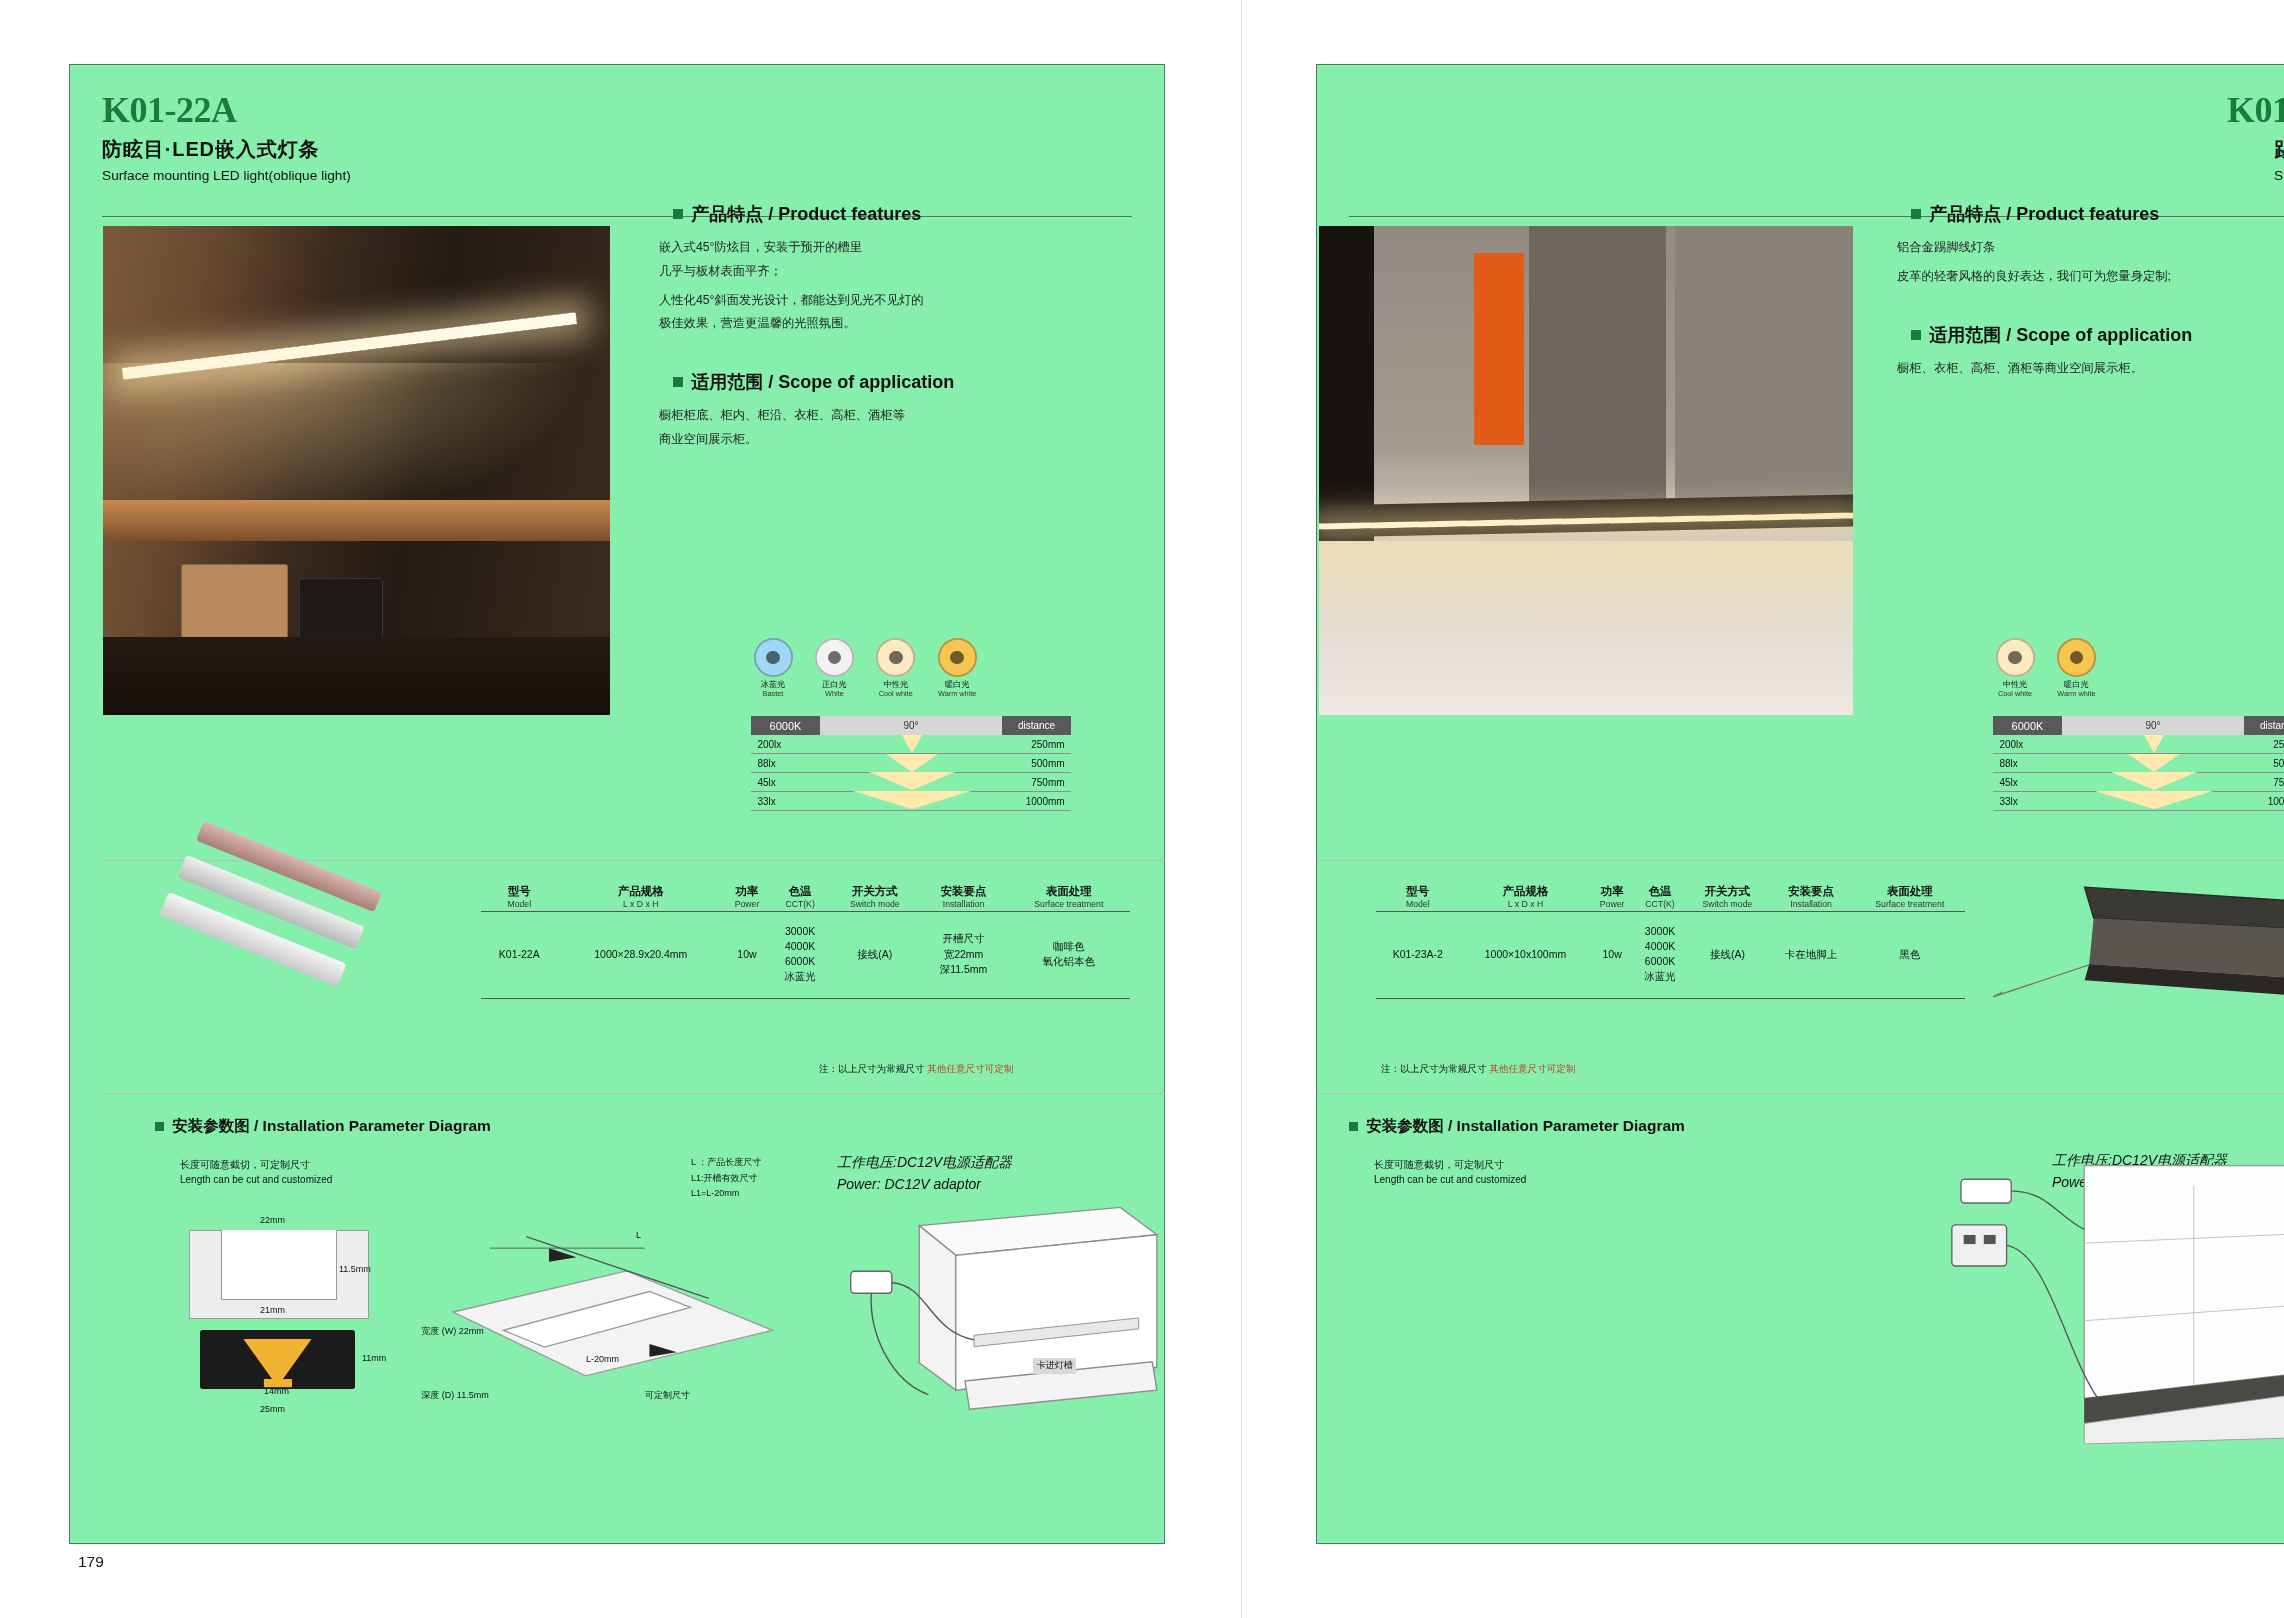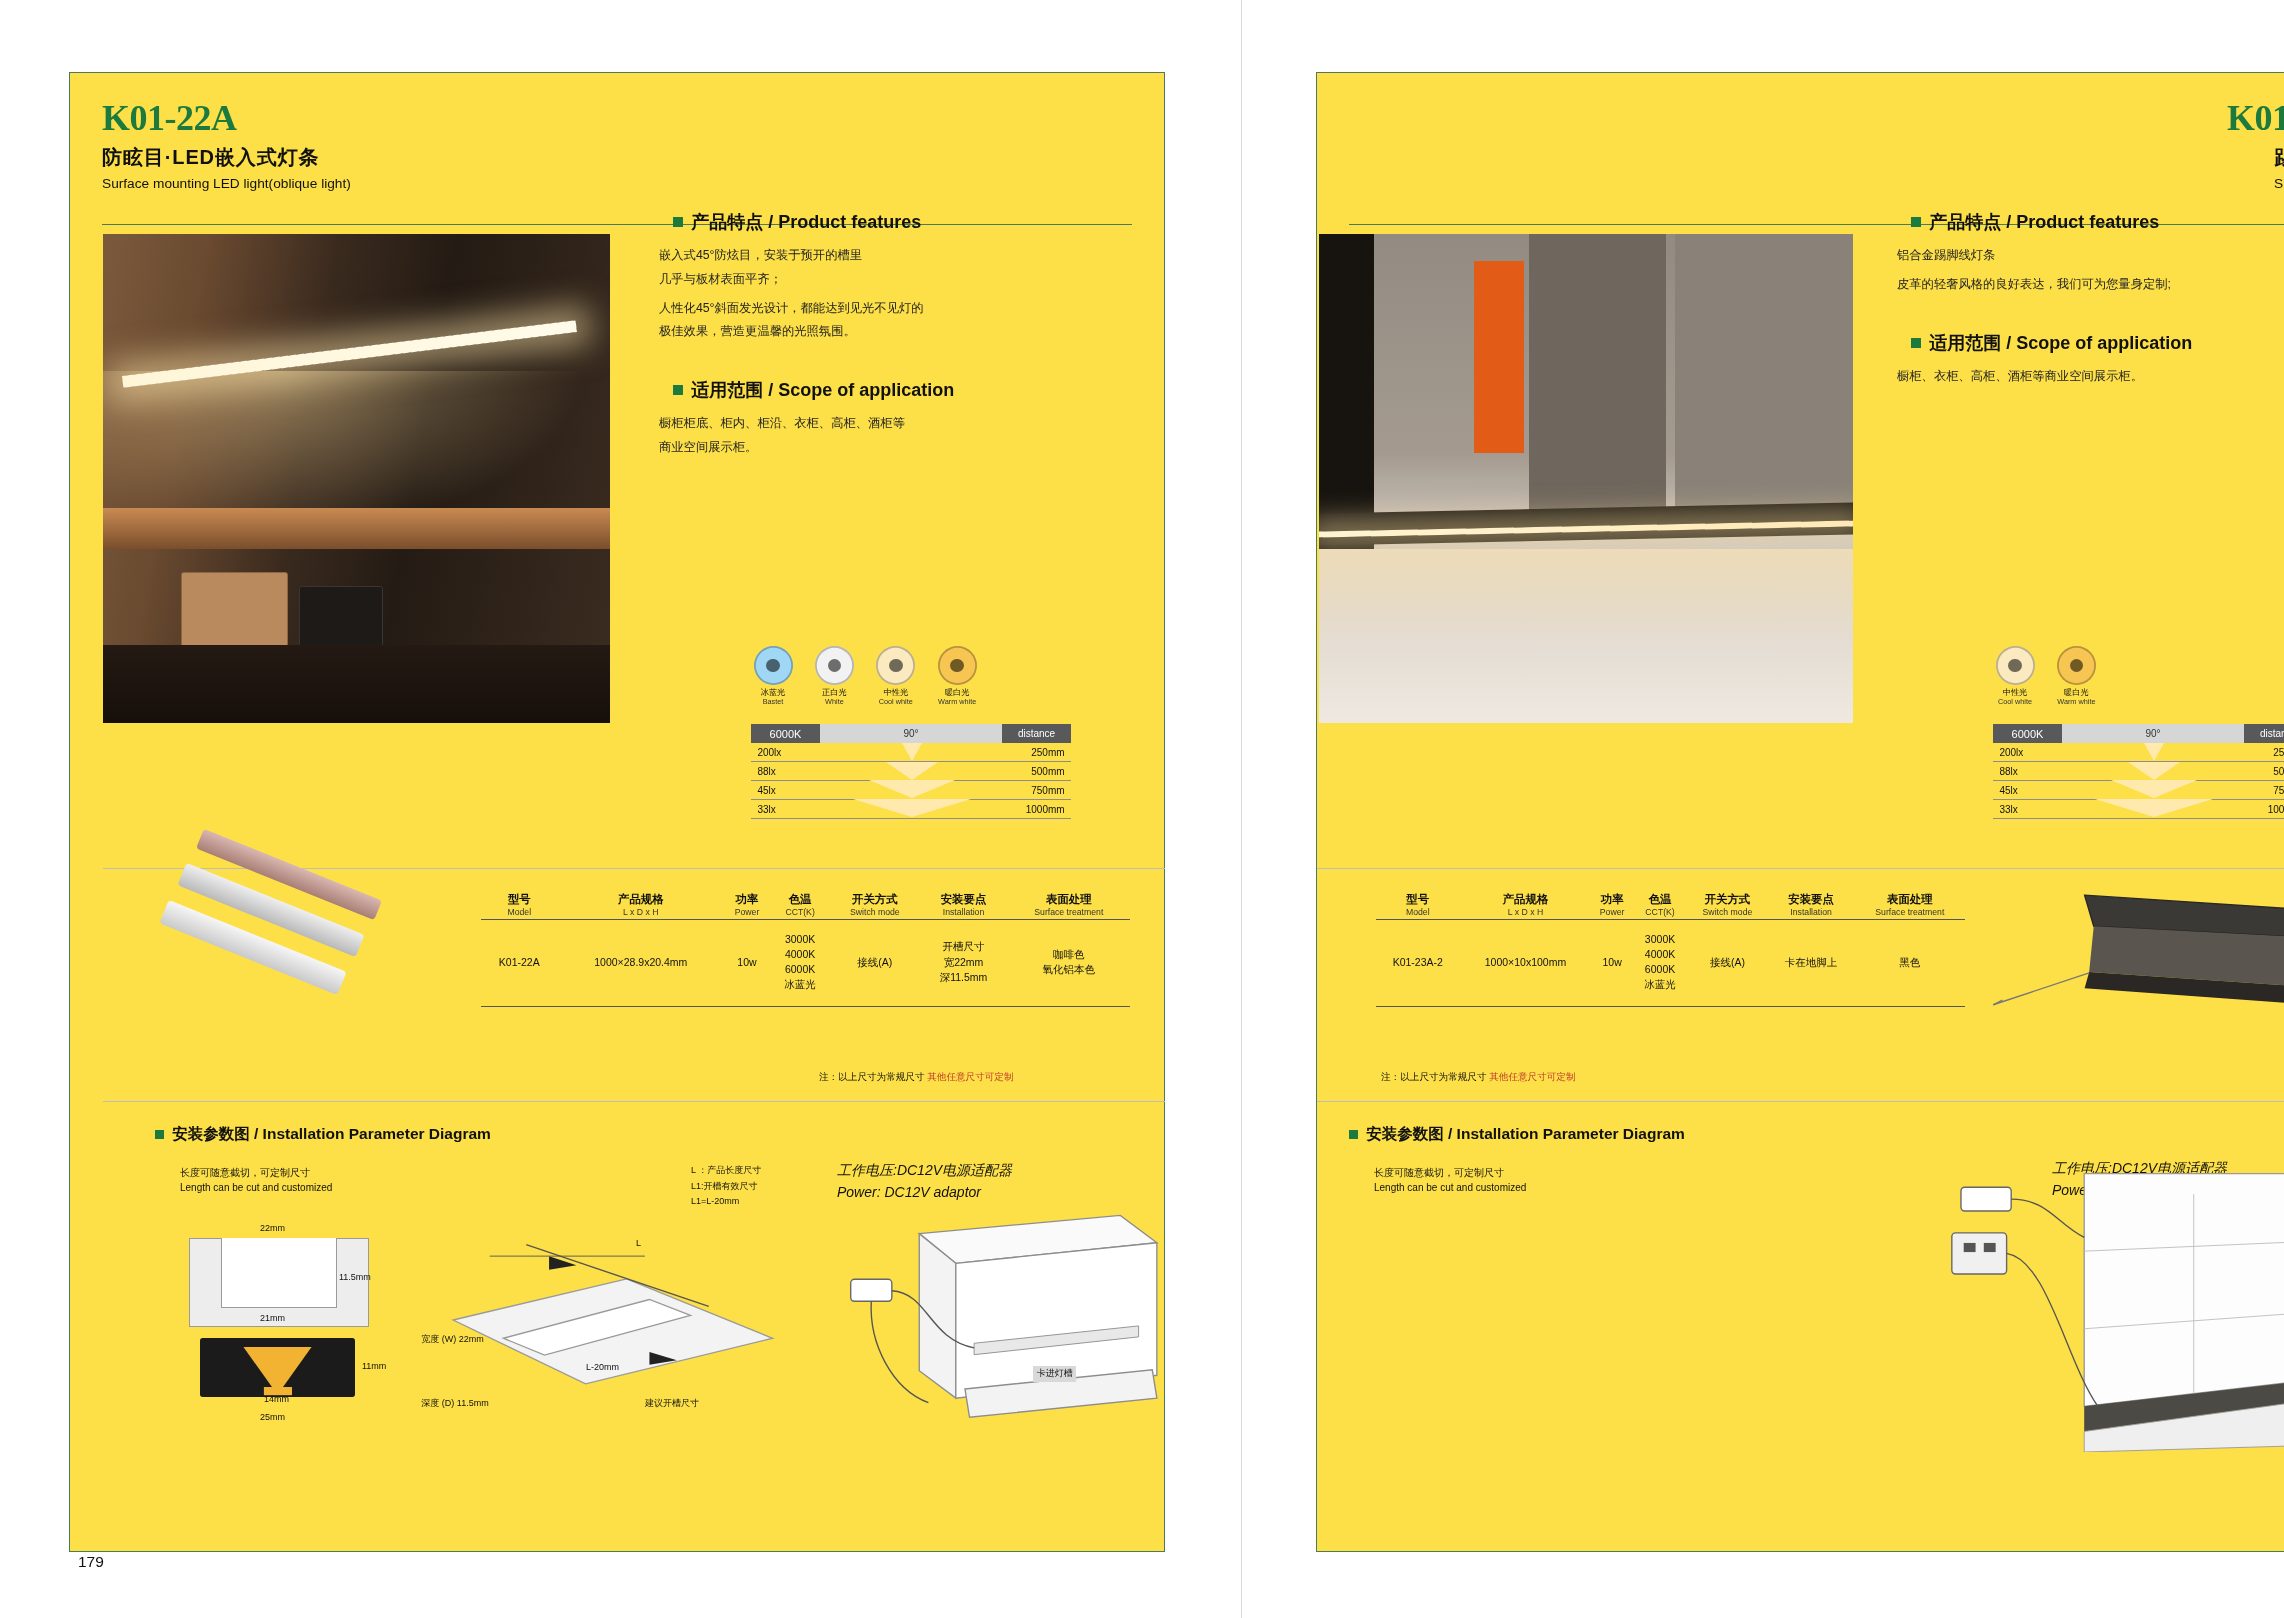--- a/index.html
+++ b/index.html
@@ -8,22 +8,22 @@
     background:#ffffff;
     font-family:"Liberation Sans", sans-serif;
     -webkit-font-smoothing:antialiased;
     overflow:hidden;
     position:relative;
   }
   .spine{
     position:absolute;left:1241px;top:0;width:1.4px;height:1618px;background:#d9d9d9;
   }
   .page{
-    position:absolute;top:72px;width:1096px;height:1480px;
-    background:#fde047;border:1.4px solid #4a7c59;box-sizing:border-box;
+    position:absolute;top:64px;width:1096px;height:1480px;
+    background:#86efac;border:1.4px solid #4a7c59;box-sizing:border-box;
   }
   .page.left{left:69px;}
   .page.right{left:1316px;}
 
   
   .hdr{position:absolute;left:0;right:0;top:0;height:183px;box-sizing:border-box;padding:27px 32px 0 32px;}
   .hdr.right{text-align:right;}
   .hdr-code{font-size:36px;font-weight:bold;color:#1d7a3f;letter-spacing:-0.5px;line-height:1.05;font-family:"Liberation Serif",serif;}
   .hdr-cn{font-size:20px;font-weight:bold;color:#111;margin-top:6.4px;letter-spacing:0.9px;}
   .hdr-en{font-size:13.7px;color:#111;margin-top:4.6px;}
@@ -311,21 +311,21 @@
       <polygon points="470,330 530,348 470,358" fill="#222"></polygon>
       <line x1="120" y1="120" x2="460" y2="120" stroke="#555" stroke-width="2"></line>
     </svg>
     <div class="lbl" style="left:201px;top:37px;">L</div>
     <div class="lbl" style="left:256px;top:-37px;">L ：产品长度尺寸</div>
     <div class="lbl" style="left:256px;top:-21px;">L1:开槽有效尺寸</div>
     <div class="lbl" style="left:256px;top:-5.5px;">L1=L-20mm</div>
     <div class="lbl" style="left:-13.7px;top:132px;">宽度 (W) 22mm</div>
     <div class="lbl" style="left:-13.7px;top:196px;">深度 (D) 11.5mm</div>
     <div class="lbl" style="left:151px;top:161px;">L-20mm</div>
-    <div class="lbl" style="left:210px;top:196px;">建议开槽尺寸</div>
+    <div class="lbl" style="left:210px;top:196px;">可定制尺寸</div>
   </div>
 
   <div class="diagram" style="left:767px;top:1133px;width:329px;height:238px;">
     <svg width="329" height="238" viewBox="0 0 720 520">
       <polygon points="180,60 620,20 700,80 260,125" fill="#fafafa" stroke="#8d8d8d" stroke-width="3"></polygon>
       <polygon points="180,60 260,125 260,420 180,360" fill="#f3f3f3" stroke="#8d8d8d" stroke-width="3"></polygon>
       <polygon points="260,125 700,80 700,370 260,420" fill="#ffffff" stroke="#8d8d8d" stroke-width="3"></polygon>
       <polygon points="300,300 660,262 660,286 300,325" fill="#e8e8e8" stroke="#8d8d8d" stroke-width="2"></polygon>
       <polygon points="280,400 690,358 700,420 290,462" fill="#f3f3f3" stroke="#8d8d8d" stroke-width="3"></polygon>
       <rect x="30" y="160" width="90" height="48" rx="8" fill="#fff" stroke="#666" stroke-width="3"></rect>

